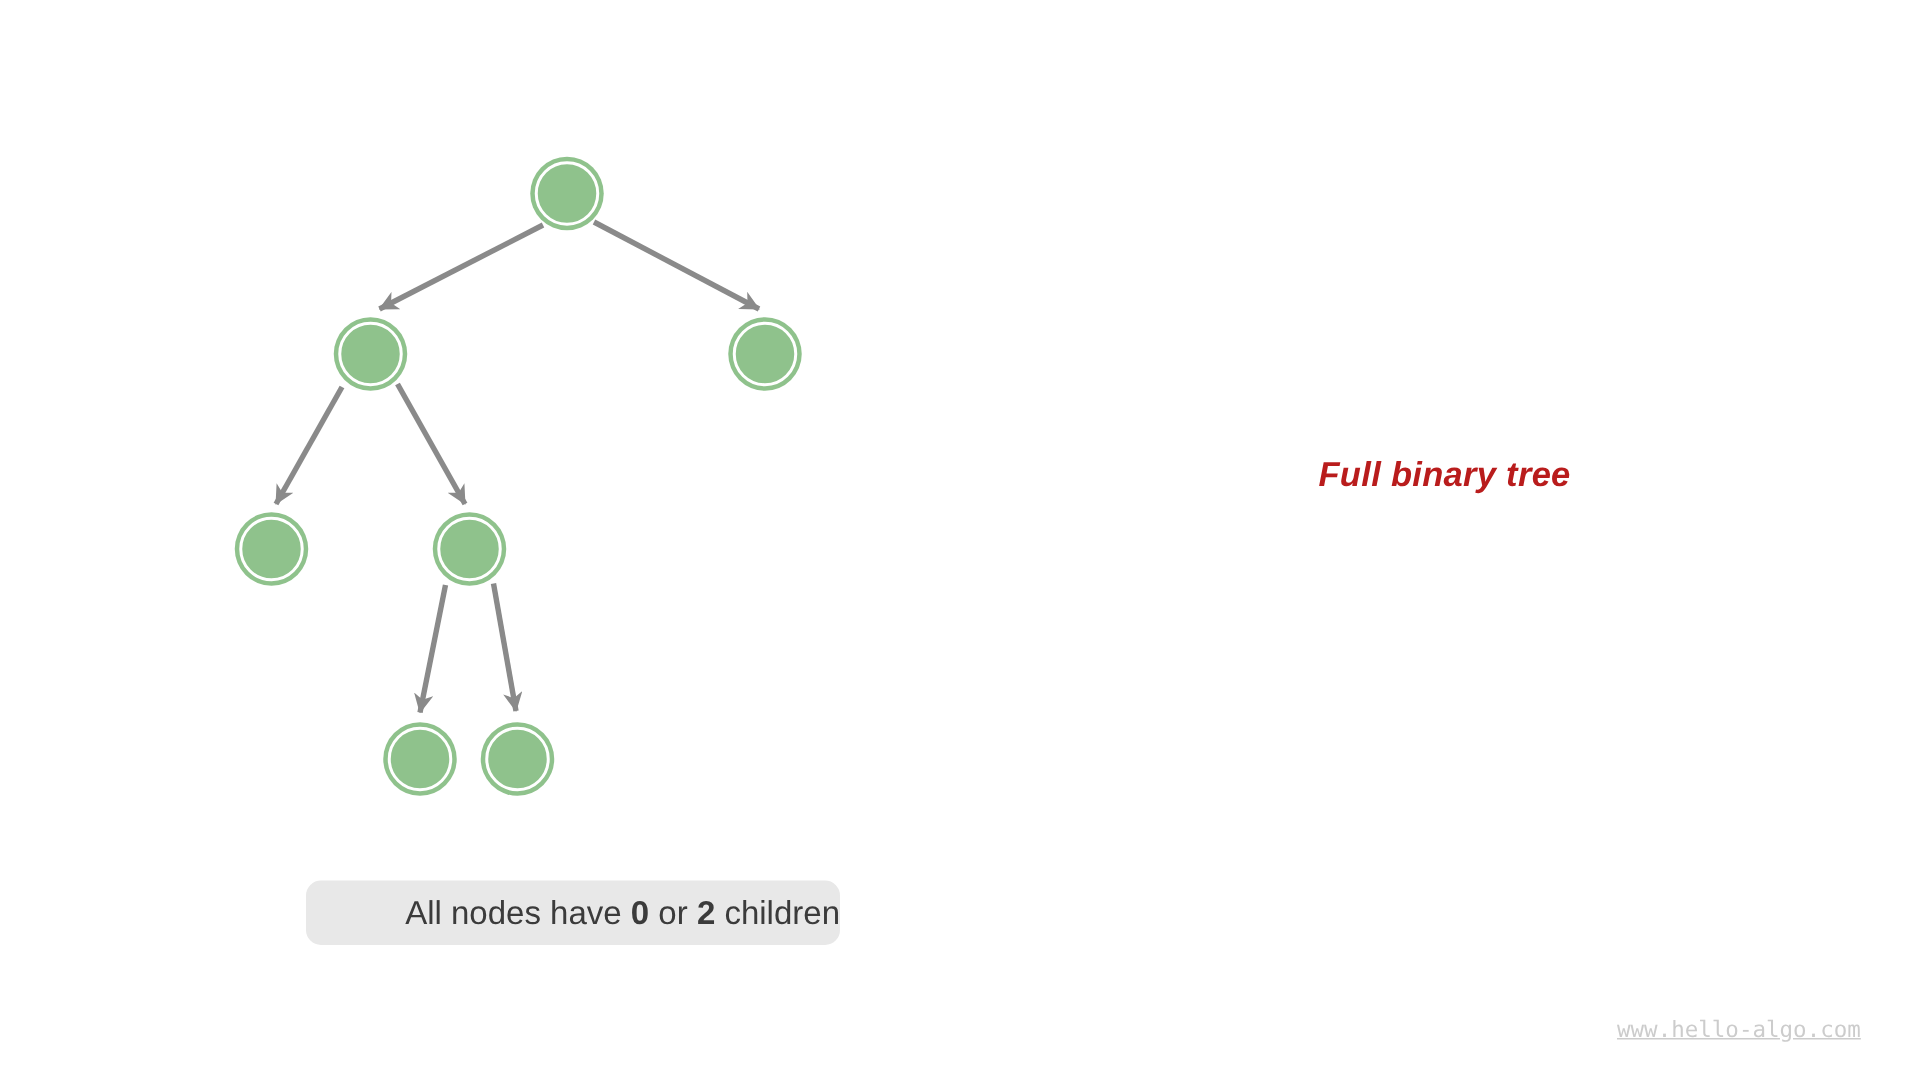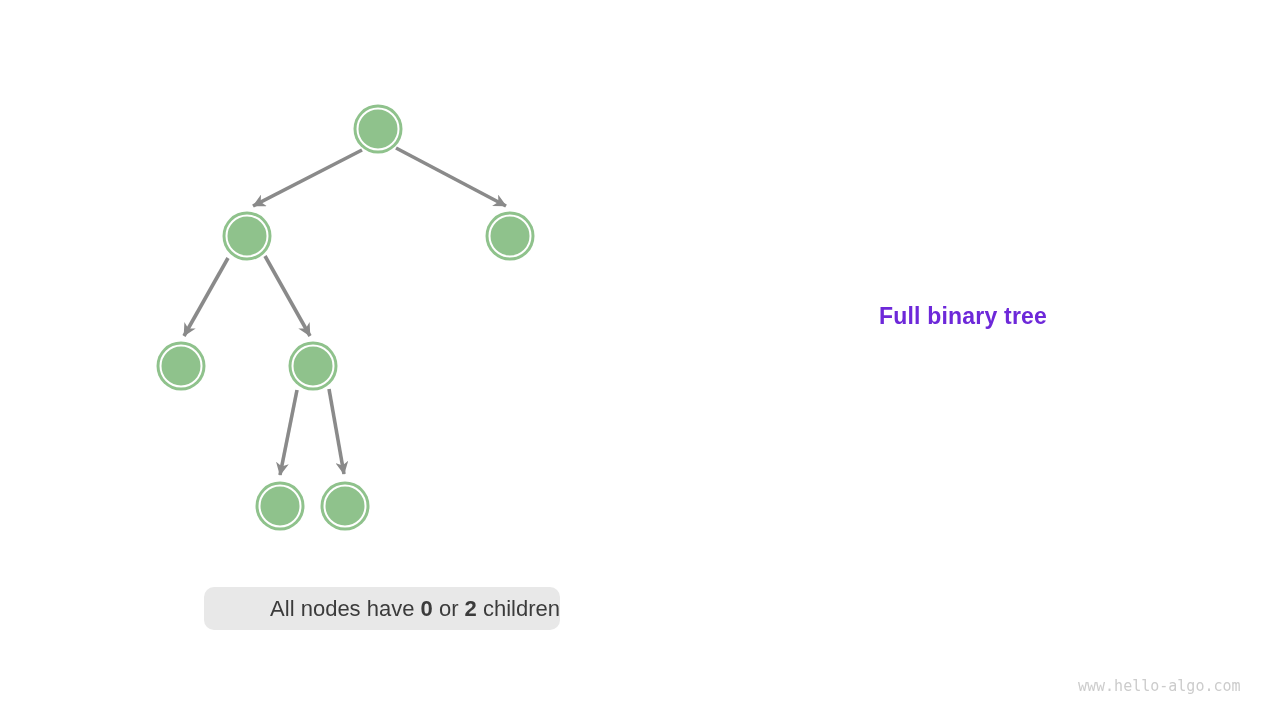--- a/index.html
+++ b/index.html
@@ -100,19 +100,19 @@
         <g>
           <circle cx="280" cy="506" r="24.5" fill="#8fc28c"></circle>
           <circle cx="280" cy="506" r="20.5" fill="none" stroke="#ffffff" stroke-width="2"></circle>
         </g>
         <g>
           <circle cx="345" cy="506" r="24.5" fill="#8fc28c"></circle>
           <circle cx="345" cy="506" r="20.5" fill="none" stroke="#ffffff" stroke-width="2"></circle>
         </g>
       </svg></div>
 
-  <div class="title" style="color: #6d28d9;">Full binary tree</div>
+  <div class="title" style="color: #b91c1c; font-style: italic;">Full binary tree</div>
 
   <div class="caption" style="background: rgb(232, 232, 232); color: rgb(59, 59, 59);"><span>All nodes have </span><span class="b">0</span><span> or </span><span class="b">2</span><span> children</span></div>
 
-  <div class="watermark" style="color: rgb(204, 204, 204);">www.hello-algo.com</div>
+  <div class="watermark" style="color: rgb(204, 204, 204); text-decoration: underline;">www.hello-algo.com</div>
 
 </div>
 
 </body></html>

